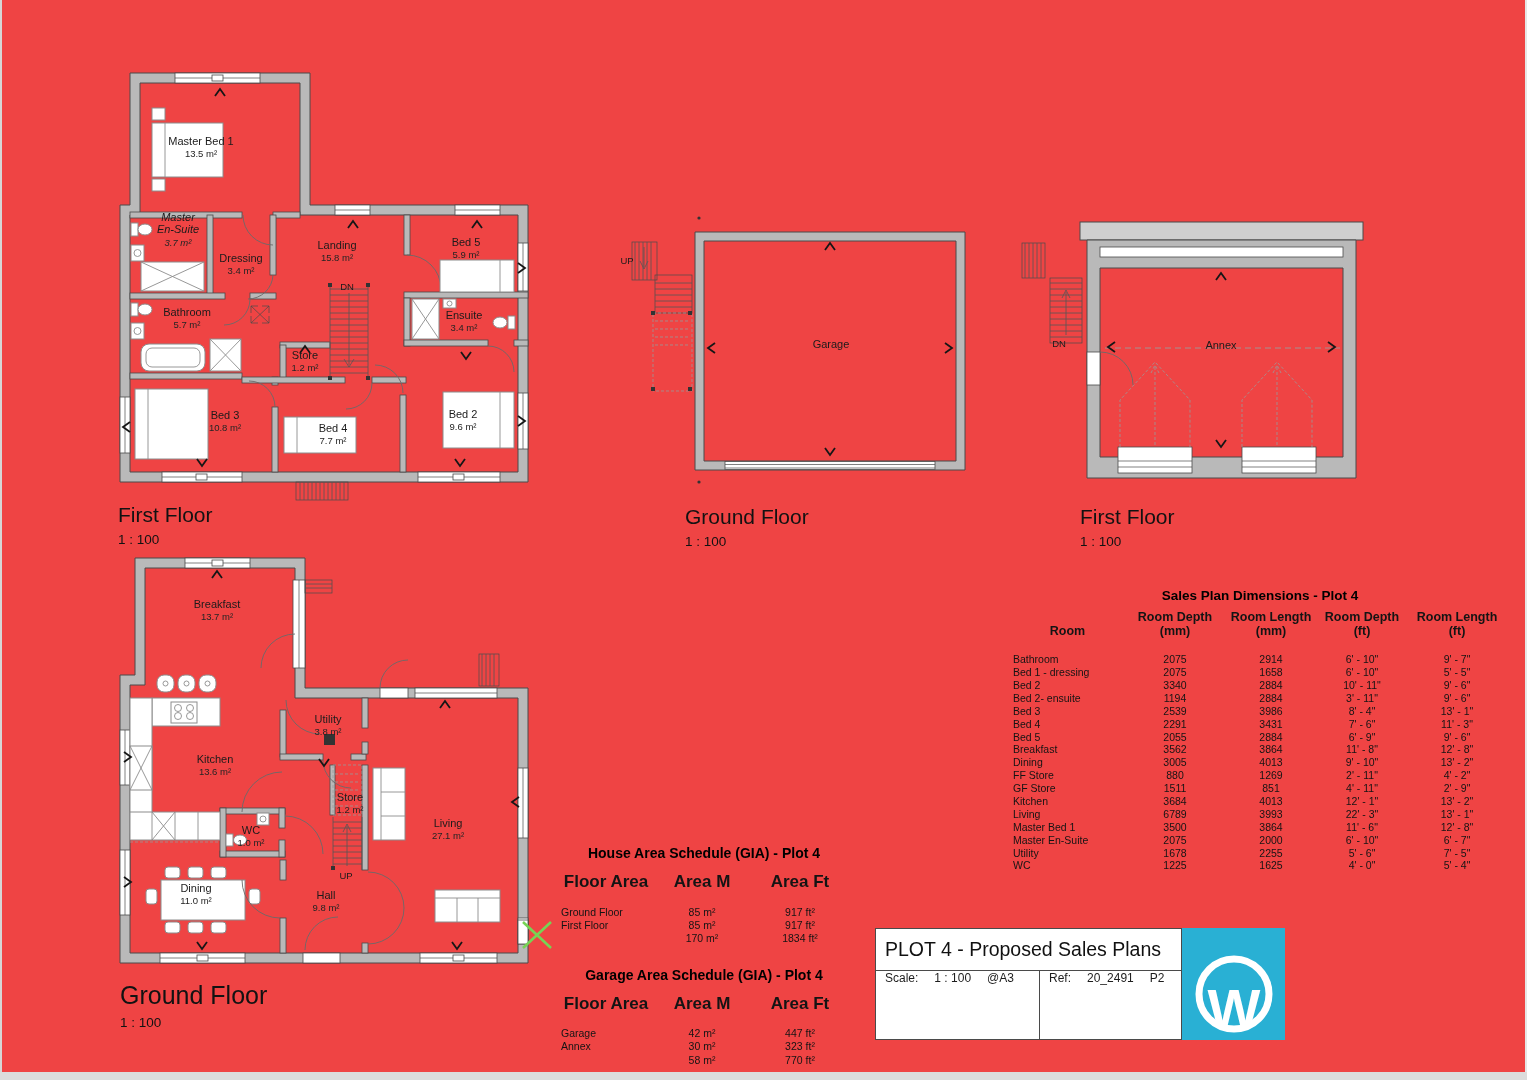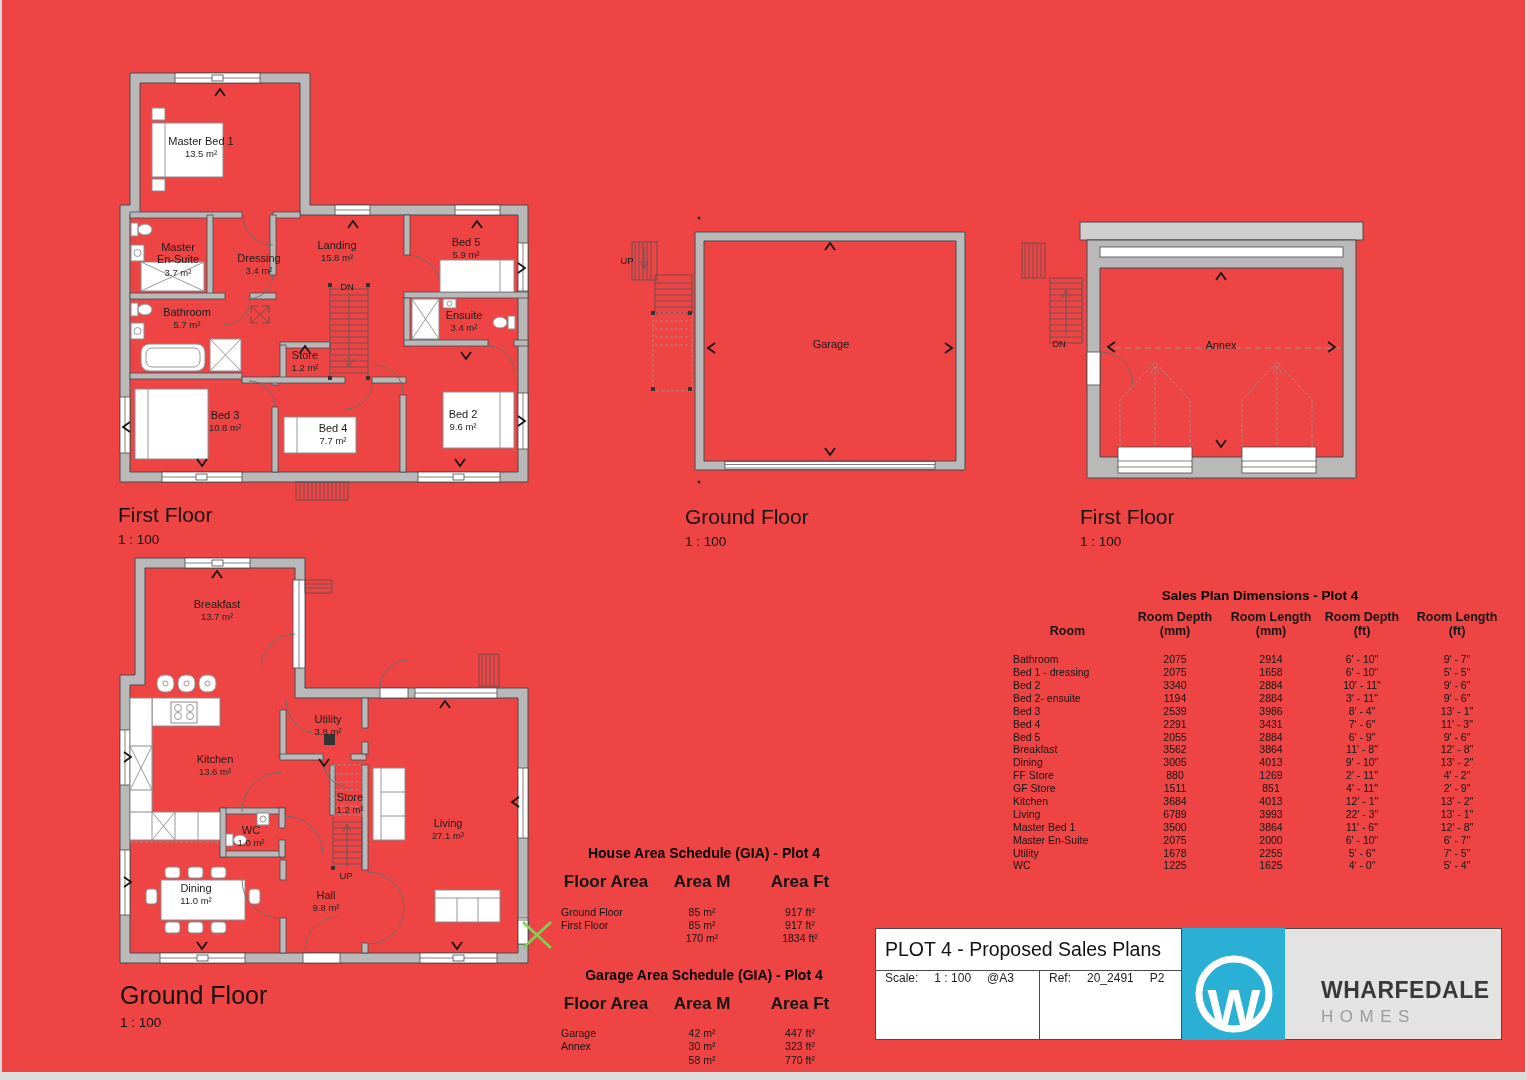--- a/index.html
+++ b/index.html
@@ -199,26 +199,26 @@
         <path class="chv" transform="translate(411,213) rotate(90)" d="M-5,3L0,-4L5,3"></path>
         <path class="chv" transform="translate(411,366) rotate(90)" d="M-5,3L0,-4L5,3"></path>
         <path class="chv" transform="translate(195,295)" d="M-5,3L0,-4L5,3"></path>
         <path class="chv" transform="translate(356,300) rotate(180)" d="M-5,3L0,-4L5,3"></path>
       </g>
     </svg>
     <div class="rlabel" style="left:91px;top:92px;">
       <div class="rname">Master Bed 1</div>
       <div class="rarea">13.5 m²</div>
     </div>
-    <div class="rlabel" style="left:68px;top:204px;">
+    <div class="rlabel" style="left:68px;top:174px;font-style:italic;">
       <div class="rname">Master
 En-Suite</div>
       <div class="rarea">3.7 m²</div>
     </div>
-    <div class="rlabel" style="left:131px;top:209px;margin-left:18px;">
+    <div class="rlabel" style="left:131px;top:209px;">
       <div class="rname">Dressing</div>
       <div class="rarea">3.4 m²</div>
     </div>
     <div class="rlabel" style="left:227px;top:196px;">
       <div class="rname">Landing</div>
       <div class="rarea">15.8 m²</div>
     </div>
     <div class="rlabel" style="left:356px;top:193px;">
       <div class="rname">Bed 5</div>
       <div class="rarea">5.9 m²</div>
@@ -750,22 +750,18 @@
           <span>20_2491</span>
           <span>P2</span>
         </div>
       </div>
     </div>
     <svg width="103" height="112" viewBox="0 0 103 112">
       <rect x="0" y="0" width="103" height="112" fill="#29b0d4"></rect>
       <circle cx="52" cy="66" r="35" fill="none" stroke="#ffffff" stroke-width="7"></circle>
       <text x="52" y="100" text-anchor="middle" font-family="Liberation Sans, sans-serif" font-weight="bold" font-size="56" fill="#ffffff">W</text>
     </svg>
-    <div class="brand">
-      <div class="brand1">WHARFEDALE</div>
-      <div class="brand2">HOMES</div>
-    </div>
   </div>
 
   <div class="edgeL"></div>
   <div class="edgeR"></div>
   <div class="footerstrip"></div>
 </div>
 
 </body></html>

